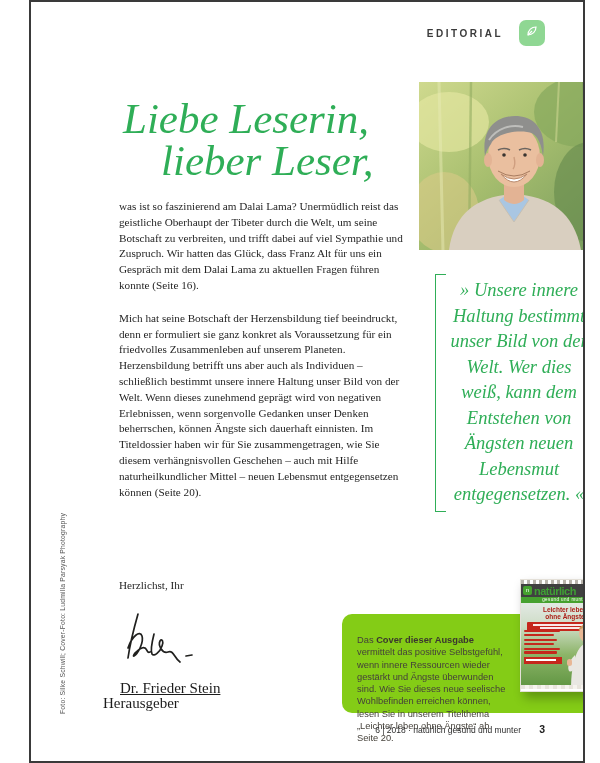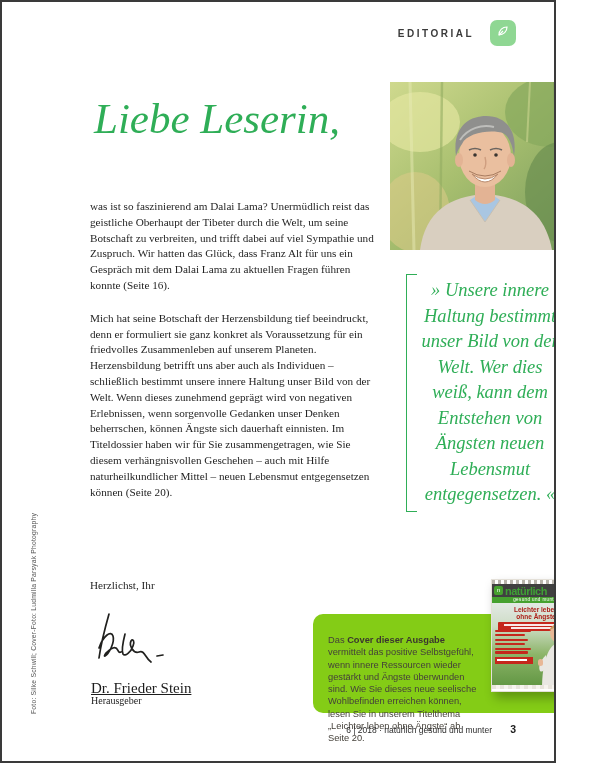--- a/index.html
+++ b/index.html
@@ -1,21 +1,21 @@
 <!DOCTYPE html>
 <html><head>
 <meta charset="utf-8">
 <style>
   * { margin:0; padding:0; box-sizing:border-box; }
   html,body { background:#ffffff; }
   body { font-family:"Liberation Sans", sans-serif; }
 
   .page {
     position:relative; width:556px; height:763px;
-    background:#ffffff; border:2px solid #3a3a3a; overflow:hidden;
+    background:#ffffff; border:2px solid #3a3a3a; overflow:hidden;margin-left:29px;
   }
 
   
   .header-label {
     position:absolute; top:26px; right:80px;
     font-size:10px; font-weight:600; letter-spacing:2.5px; color:#3b3b3b;
   }
   .header-badge {
     position:absolute; top:18px; right:38px;
     width:26px; height:26px; border-radius:7px; background:#8fd793;
@@ -46,22 +46,22 @@
   .closing {
     position:absolute; left:88px; top:577px;
     font-family:"Liberation Serif", serif; font-size:11.2px; color:#1f1f1f;
   }
   .signature { position:absolute; left:93px; top:608px; }
   .author-name {
     position:absolute; left:89px; top:678px;
     font-family:"Liberation Serif", serif; font-size:15px; color:#1c1c1c;text-decoration:underline;
   }
   .author-role {
-    position:absolute; left:89px; top:693px;
-    font-family:"Liberation Serif", serif; font-size:10px; color:#1c1c1c;
+    position:absolute; left:72px; top:693px;
+    font-family:"Liberation Serif", serif; font-size:15px; color:#1c1c1c;
   }
 
   
   .quote {
     position:absolute; left:404px; top:272px; width:168px; height:238px;
     display:flex; align-items:center; justify-content:center;
     color:#2fae57; font-family:"Liberation Serif", serif; font-style:italic;
     font-size:18.5px; line-height:25.5px; text-align:center;
   }
   .quote::before, .quote::after {
@@ -187,20 +187,21 @@
 
       <path d="M95 75 Q97 83 94 87" stroke="#cf9e7f" stroke-width="1.4" fill="none"></path>
 
       <path d="M82 92 Q95 102 108 92 Q95 108 82 92 Z" fill="#ffffff" stroke="#b98a6d" stroke-width="1"></path>
       <path d="M79 89 Q95 99 111 89" stroke="#a87c60" stroke-width="1" fill="none"></path>
     </svg>
   </div>
 
   <h1 class="title">
     <span>Liebe Leserin,</span>
+    <span class="l2">lieber Leser,</span>
   </h1>
 
   <div class="bodycol">
     <p>was ist so faszinierend am Dalai Lama? Unermüdlich reist das geistliche Oberhaupt der Tibeter durch die Welt, um seine Botschaft zu verbreiten, und trifft dabei auf viel Sympathie und Zuspruch. Wir hatten das Glück, dass Franz Alt für uns ein Gespräch mit dem Dalai Lama zu aktuellen Fragen führen konnte (Seite 16).</p>
     <p class="gap-big">Mich hat seine Botschaft der Herzensbildung tief beeindruckt, denn er formuliert sie ganz konkret als Voraussetzung für ein friedvolles Zusammenleben auf unserem Planeten. Herzensbildung betrifft uns aber auch als Individuen – schließlich bestimmt unsere innere Haltung unser Bild von der Welt. Wenn dieses zunehmend geprägt wird von negativen Erlebnissen, wenn sorgenvolle Gedanken unser Denken beherrschen, können Ängste sich dauerhaft einnisten. Im Titeldossier haben wir für Sie zusammengetragen, wie Sie diesem verhängnisvollen Geschehen – auch mit Hilfe naturheilkundlicher Mittel – neuen Lebensmut entgegensetzen können (Seite 20).</p>
   </div>
 
   <div class="closing">Herzlichst, Ihr</div>
 
   <div class="signature">

